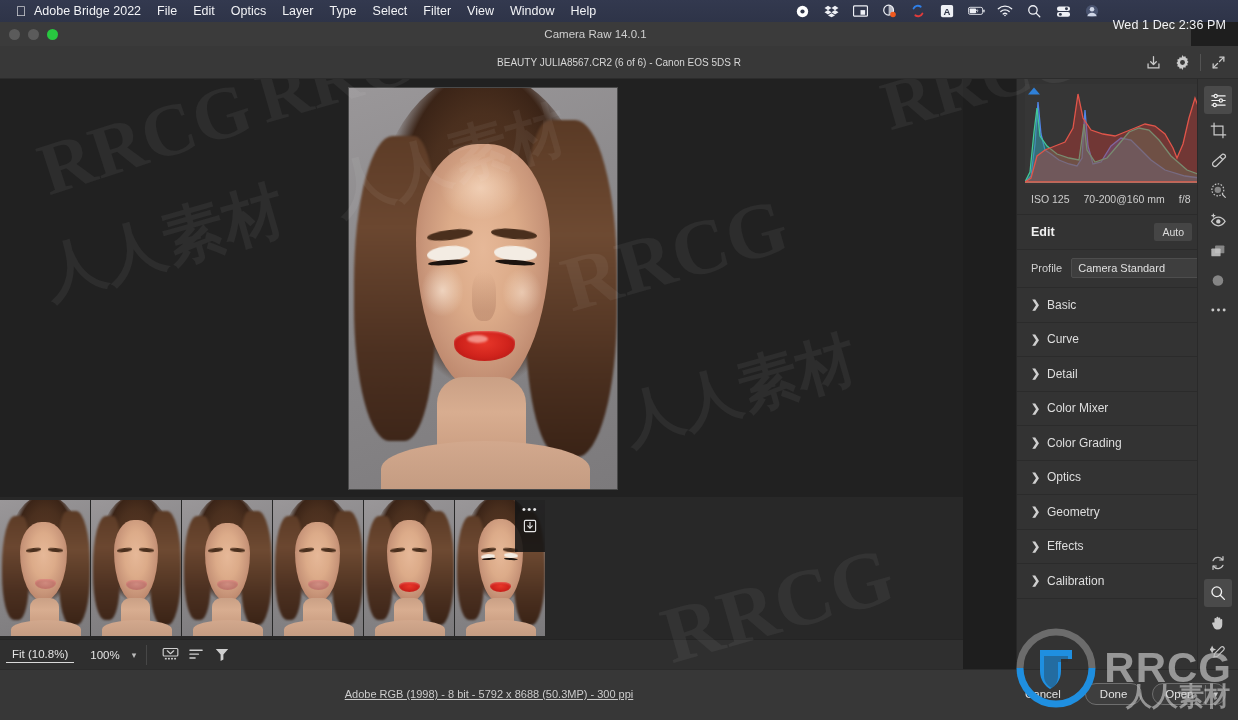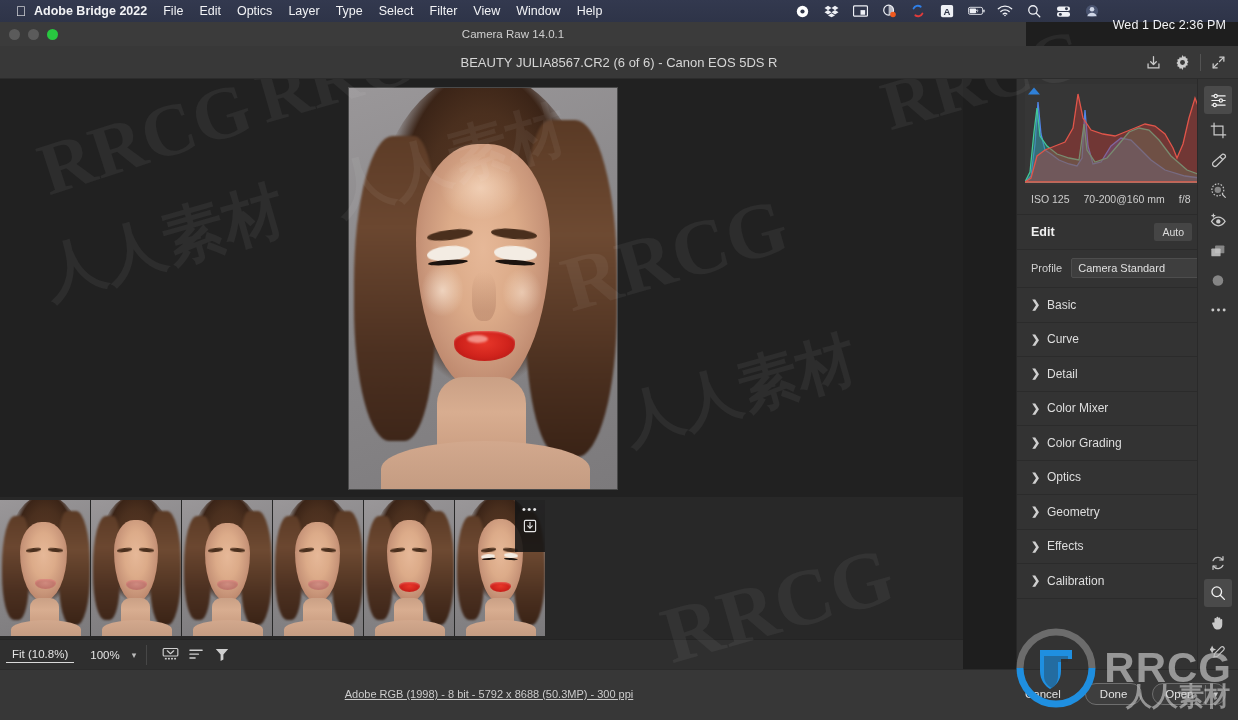--- a/index.html
+++ b/index.html
@@ -15,29 +15,29 @@
   
   .menubar {
     position: absolute; top: 0; left: 0; width: 1238px; height: 22px;
     background: linear-gradient(180deg,#33394f 0%, #2e3448 100%);
     display: flex; align-items: center;
     color: #f2f3f6; font-size: 12.5px;
     padding: 0 8px;
     z-index: 40;
   }
   .mb-apple { width: 26px; text-align: center; font-size: 14px; line-height: 1; color:#fff; }
-  .mb-app { font-weight: bold; margin-right: 16px; font-size: 12.5px; }
+  .mb-app { font-weight: normal; margin-right: 16px; font-size: 12.5px; }
   .mb-item { margin-right: 16px; font-size: 12.5px; white-space: nowrap; }
   .mb-right { margin-left: auto; display: flex; align-items: center; gap: 12px; padding-right: 4px; }
   .mb-ic { width: 17px; height: 15px; display: flex; align-items: center; justify-content: center; color: #eef0f5; }
   .mb-clock { font-size: 12.5px; white-space: nowrap; letter-spacing: .1px; margin-top: 28px; }
 
   
   .titlebar {
-    position: absolute; top: 22px; left: 0; width: 1026px; height: 24px;
+    position: absolute; top: 22px; left: 0; width: 1191px; height: 24px;
     background: #3b3b3b;
     display: flex; align-items: center;
     z-index: 30;
   }
   .traffic { display: flex; gap: 8px; padding-left: 9px; }
   .tl { width: 11px; height: 11px; border-radius: 50%; }
   .tl.r { background: #5b5b5b; }
   .tl.y { background: #5b5b5b; }
   .tl.g { background: #28c840; }
   .win-title {
@@ -48,21 +48,21 @@
   
   .header {
     position: absolute; top: 46px; left: 0; width: 1238px; height: 33px;
     background: #383838;
     display: flex; align-items: center;
     border-bottom: 1px solid #2c2c2c;
     z-index: 25;
   }
   .filename {
     position: absolute; left: 0; right: 0; text-align: center;
-    font-size: 13px; color: #d6d6d6;
+    font-size: 10px; color: #d6d6d6;
   }
   .hdr-icons { position: absolute; right: 5px; display: flex; align-items: center; }
   .hdr-ic {
     width: 29px; height: 27px; display: flex; align-items: center; justify-content: center;
     color: #cbcbcb;
   }
   .hdr-sep { width: 1px; height: 17px; background: #535353; margin: 0 3px; }
 
   
   .canvas {

